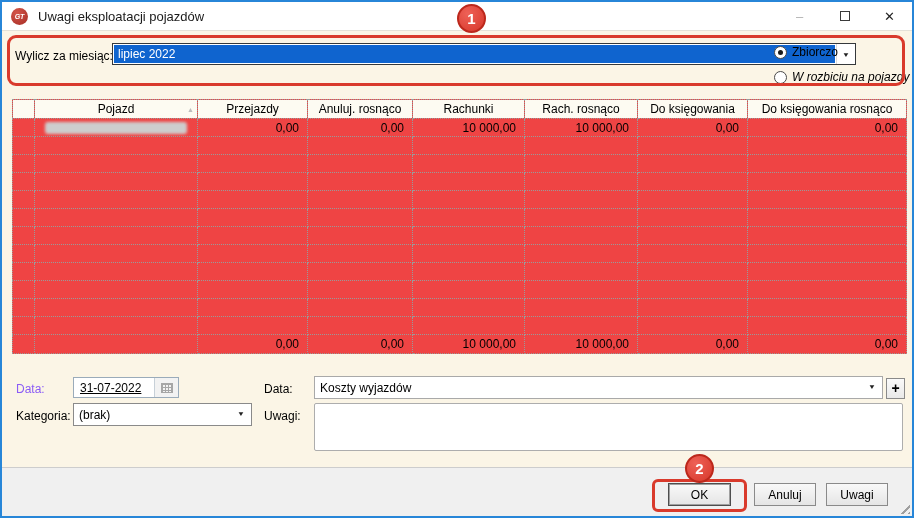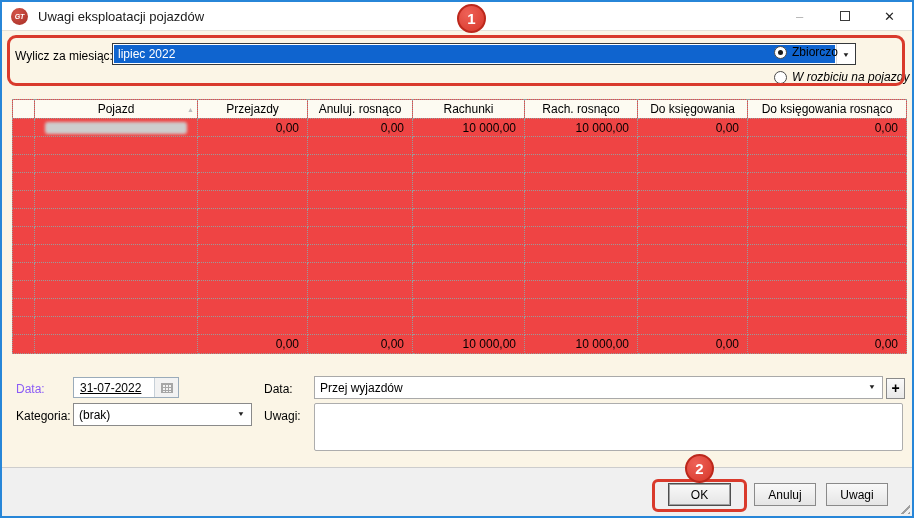--- a/index.html
+++ b/index.html
@@ -349,21 +349,21 @@
     <span class="form-label disabled" style="left:14px; top:350px;">Data:</span>
     <div class="date-field">
       <span class="date-value">31-07-2022</span>
       <button class="cal-btn">
           <span class="cal-icon"></span>
         </button>
     </div>
 
     <span class="form-label" style="left:262px; top:350px;">Data:</span>
     <div class="std-combo combo-opis">
-      <span class="combo-text">Przej wyjazdów</span>
+      <span class="combo-text">Koszty wyjazdów</span>
       <span class="combo-arrow-zone">
         <span class="arrow-down">▼</span>
       </span>
     </div>
     <button class="plus-btn">+</button>
 
     <span class="form-label" style="left:14px; top:377px;">Kategoria:</span>
     <div class="std-combo combo-kategoria">
       <span class="combo-text">(brak)</span>
       <span class="combo-arrow-zone">

